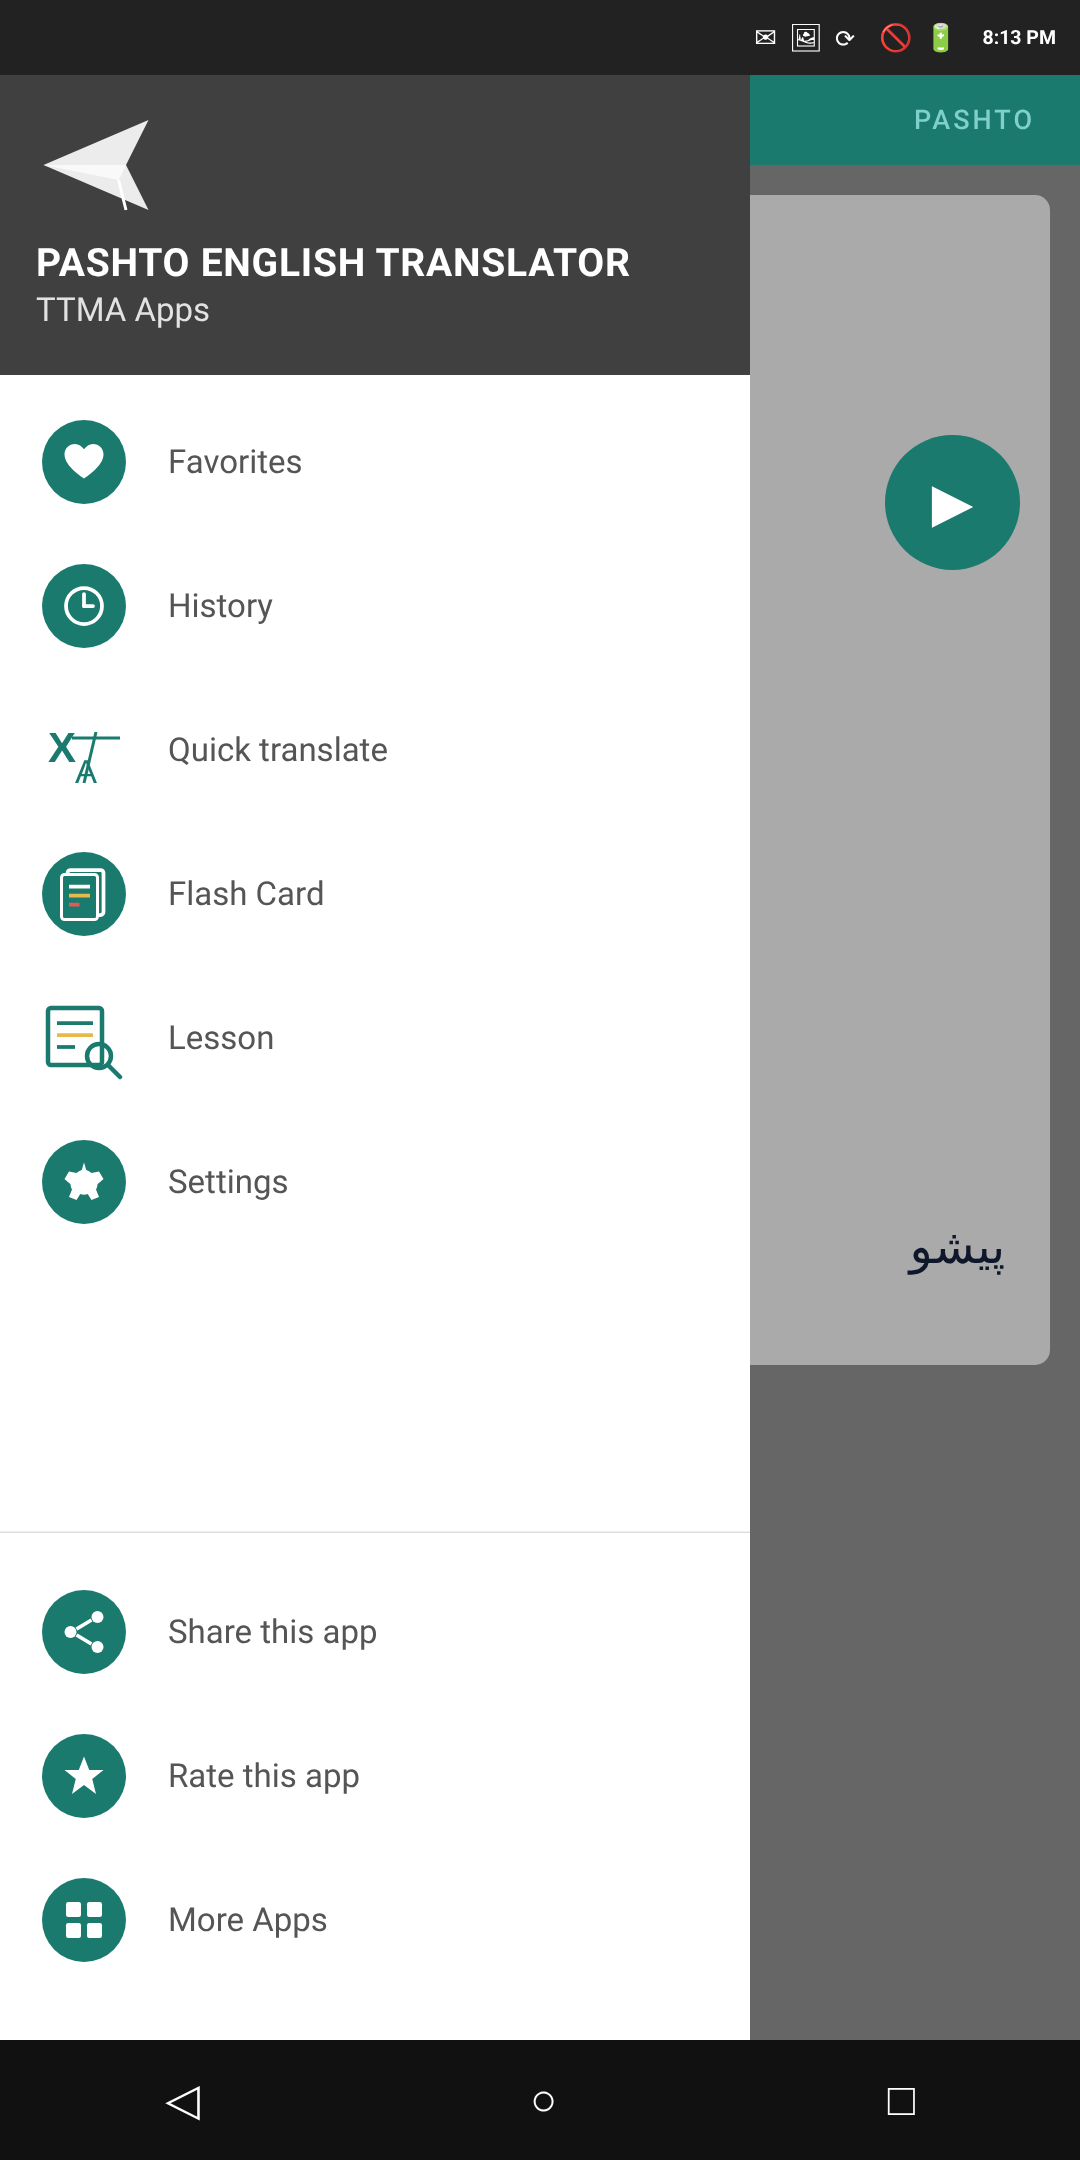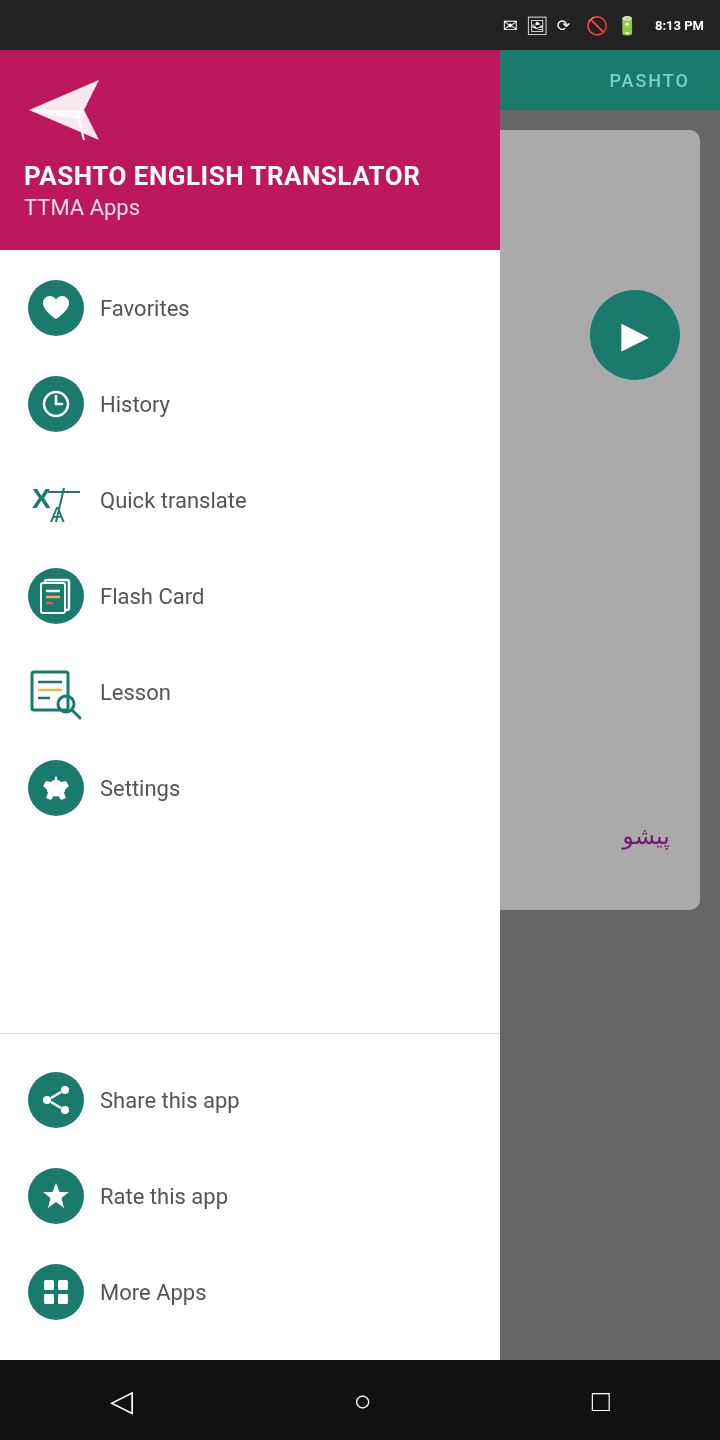--- a/index.html
+++ b/index.html
@@ -100,22 +100,22 @@
       justify-content: center;
     }
     .send-btn-icon {
       color: white;
       font-size: 36px;
     }
     .arabic-text {
       position: absolute;
       bottom: 60px;
       right: 30px;
-      color: #701a75;
-      font-size: 24px;
+      color: #0f172a;
+      font-size: 32px;
     }
 
     
     .nav-bar {
       position: absolute;
       bottom: 0;
       left: 0;
       width: 720px;
       height: 80px;
       background: #111;
@@ -137,21 +137,21 @@
       width: 500px;
       height: 1310px;
       background: white;
       z-index: 50;
       display: flex;
       flex-direction: column;
     }
 
     
     .drawer-header {
-      background: #be185d;
+      background: #404040;
       padding: 30px 24px 30px 24px;
       height: 200px;
       display: flex;
       flex-direction: column;
       justify-content: flex-end;
     }
     .drawer-logo {
       display: flex;
       align-items: center;
       margin-bottom: 16px;
@@ -171,21 +171,21 @@
     
     .menu-items {
       flex: 1;
       padding: 10px 0;
     }
     .menu-item {
       display: flex;
       align-items: center;
       padding: 20px 28px;
       cursor: pointer;
-      gap: 16px;
+      gap: 28px;
     }
     .menu-icon-circle {
       width: 56px;
       height: 56px;
       background: #1a7a6e;
       border-radius: 50%;
       display: flex;
       align-items: center;
       justify-content: center;
       flex-shrink: 0;
@@ -217,21 +217,21 @@
 
     
     .divider {
       height: 1px;
       background: #ddd;
       margin: 8px 0;
     }
 
     
     .bottom-menu {
-      padding: 10px 0 20px 0;
+      padding: 10px 0 32px 0;
       text-align: center;
     }
   </style>
 </head>
 <body>
 
 <div class="status-bar">
   <div class="status-bar-icons">
 
     <span style="color:white;font-size:18px;">✉</span>

